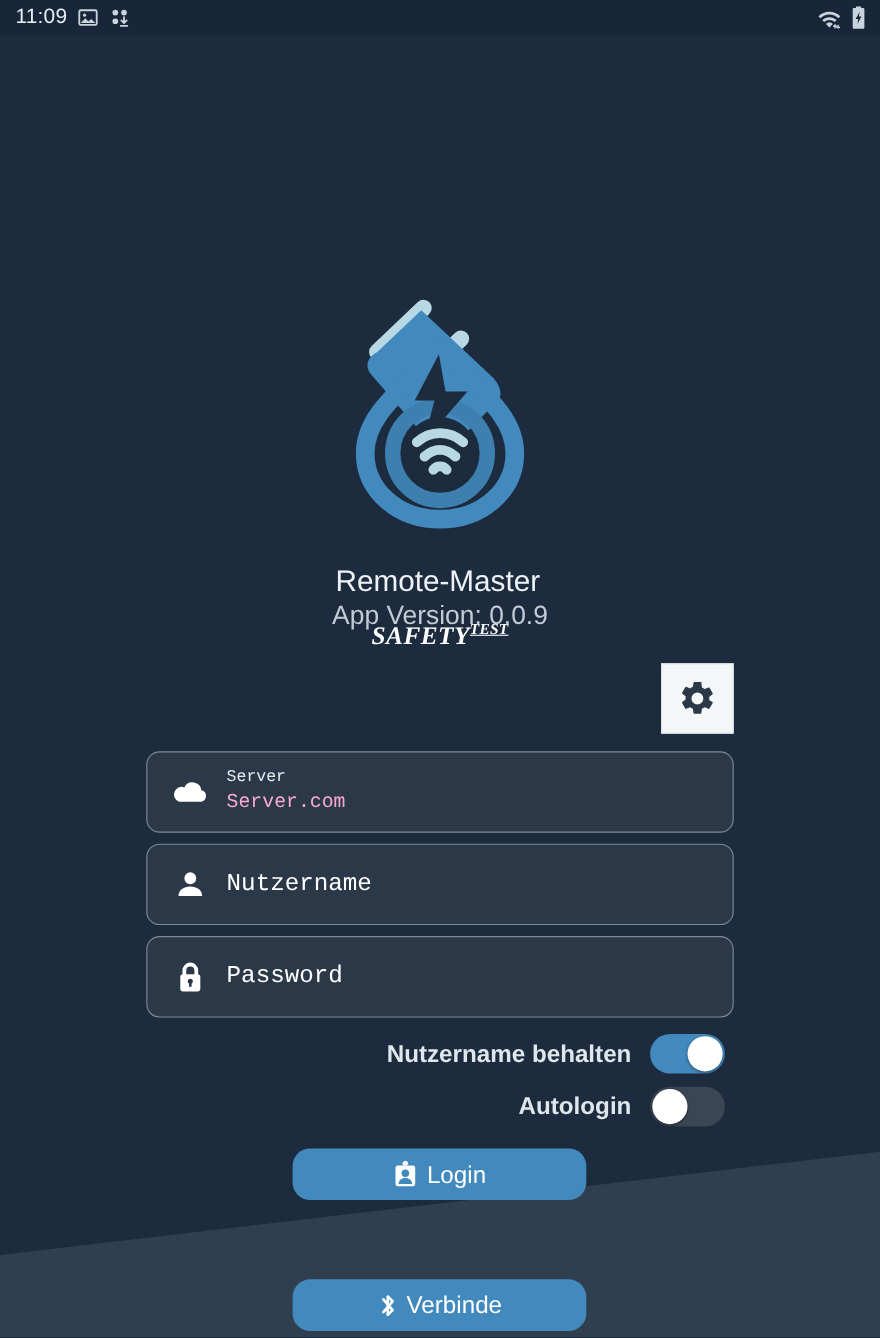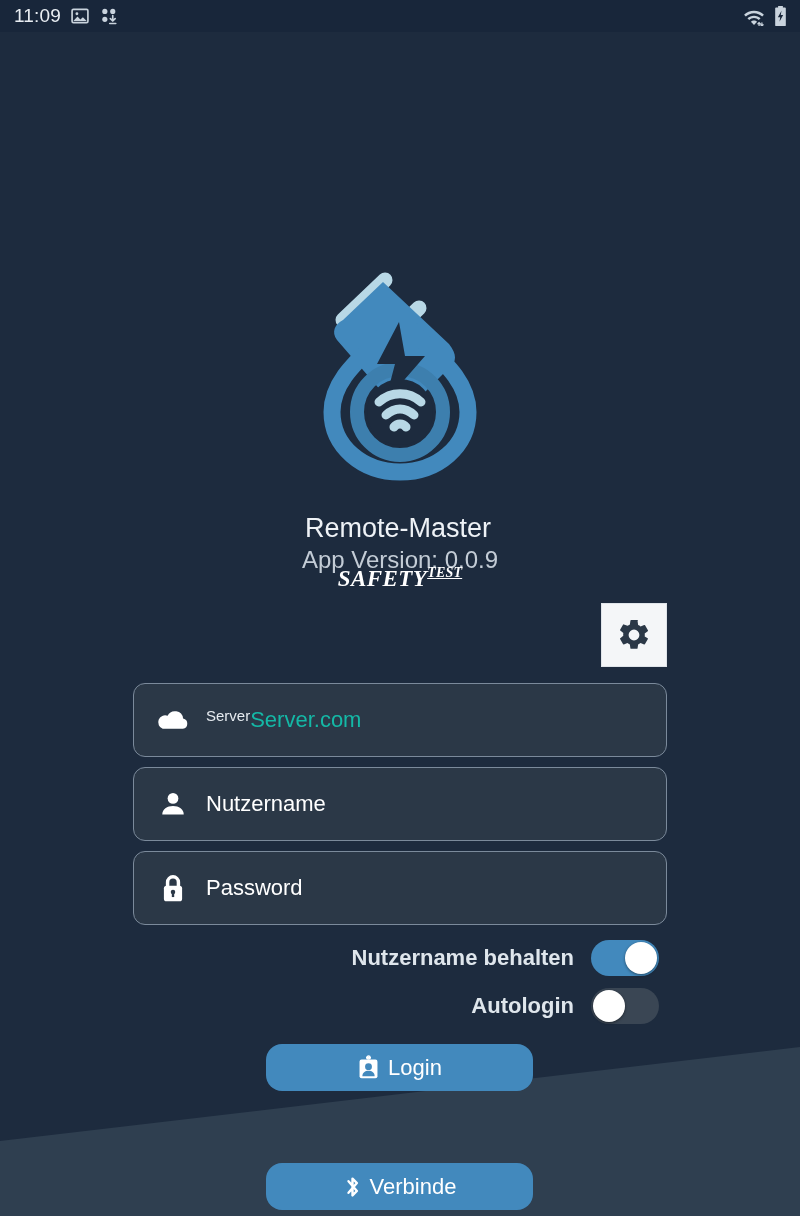--- a/index.html
+++ b/index.html
@@ -144,32 +144,33 @@
   .field .f-icon {
     width: 34px;
     flex: 0 0 34px;
     display: flex;
     align-items: center;
     justify-content: center;
     margin-right: 16px;
   }
   .field .f-body {
     display: flex;
-    flex-direction: row;
-    justify-content: center;
+    flex-direction: column;
+    justify-content: center;
+    font-family: Liberation Mono, monospace;
   }
   .f-label {
     color: #e6ebf0;
     font-size: 15px;
     line-height: 18px;
     margin-bottom: 1px;
   }
   .f-value {
-    color: #14b8a6;
-    font-size: 22px;
+    color: #f9a8d4;
+    font-size: 18px;
     line-height: 26px;
   }
   .f-placeholder {
     color: #ffffff;
     font-size: 22px;
     line-height: 26px;
   }
 
   #field-server   { top: 651px; }
   #field-user     { top: 735px; }

